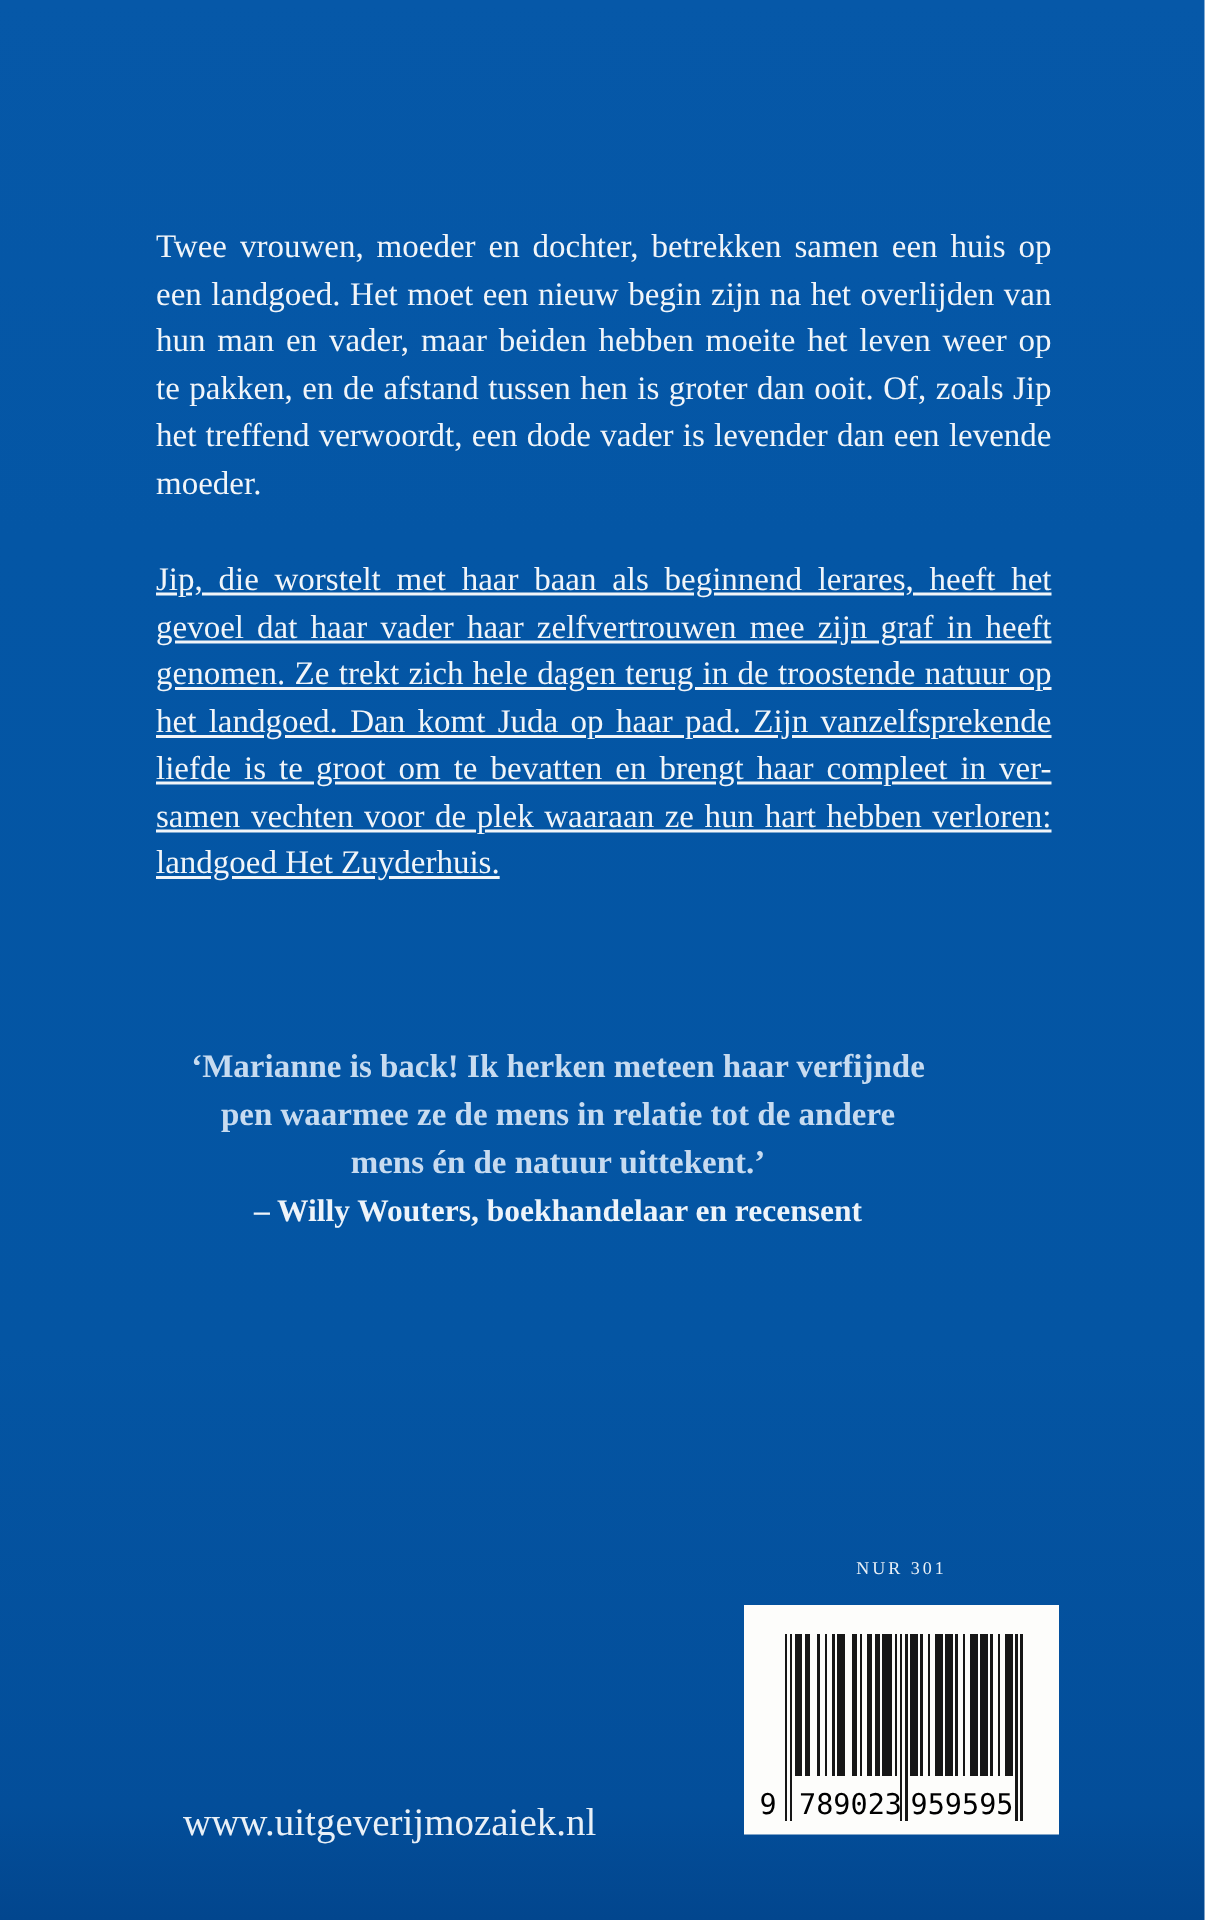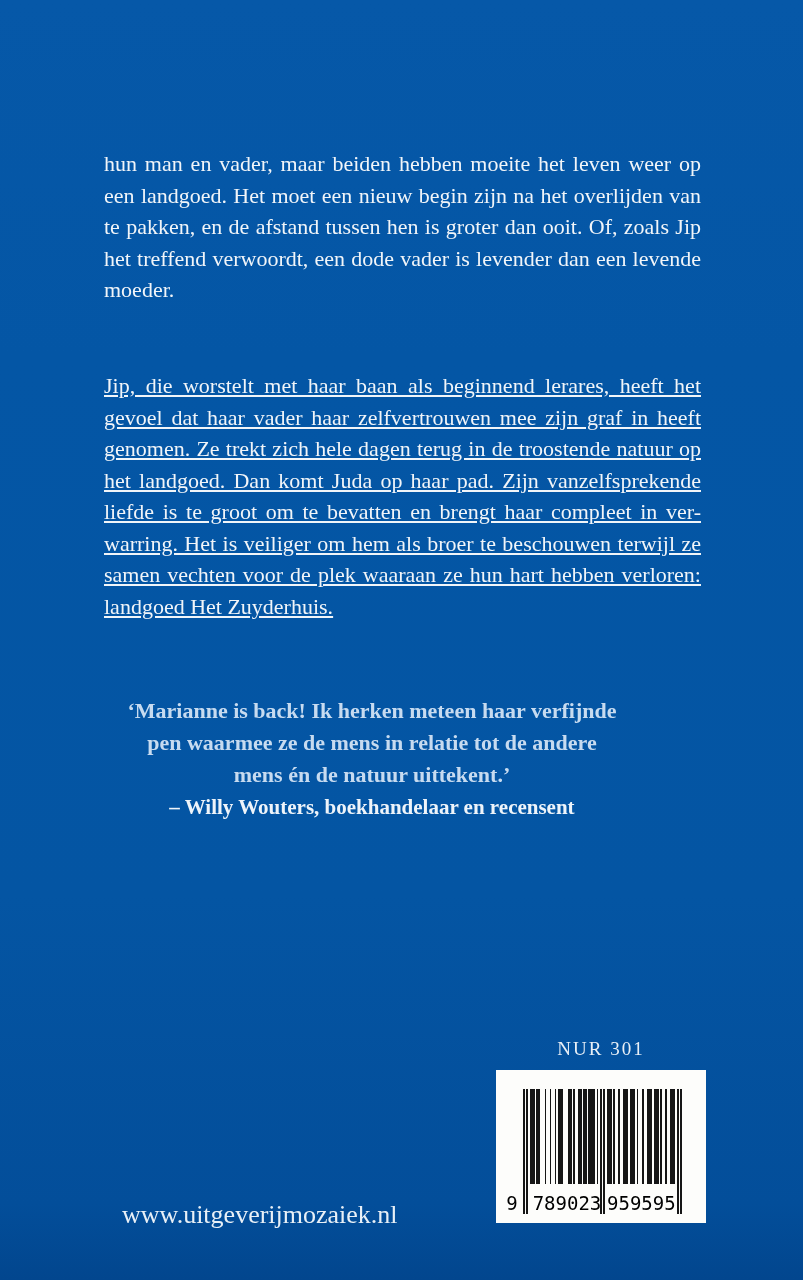--- a/index.html
+++ b/index.html
@@ -45,21 +45,21 @@
     color: #eef4fa;
     font-size: 21px;
   }
   .nur {
     position: absolute;
     left: 496px;
     top: 1038px;
     width: 210px;
     text-align: center;
     color: #e9f0f7;
-    font-size: 19px;
+    font-size: 12px;
     letter-spacing: 2px;
   }
   .barcode-panel {
     position: absolute;
     left: 496px;
     top: 1070px;
     width: 210px;
     height: 153px;
     background: #fdfdfb;
   }
@@ -93,34 +93,34 @@
     color: #e9f0f7;
     font-size: 26px;
   }
 </style>
 </head>
 <body>
 
 <div class="cover">
 
   <div class="synopsis" id="para1">
+      <div class="line">Twee vrouwen, moeder en dochter, betrekken samen een huis op</div>
+      <div class="line">een landgoed. Het moet een nieuw begin zijn na het overlijden van</div>
       <div class="line">hun man en vader, maar beiden hebben moeite het leven weer op</div>
-      <div class="line">een landgoed. Het moet een nieuw begin zijn na het overlijden van</div>
       <div class="line">te pakken, en de afstand tussen hen is groter dan ooit. Of, zoals Jip</div>
       <div class="line">het treffend verwoordt, een dode vader is levender dan een levende</div>
       <div class="line last">moeder.</div>
     </div>
 
   <div class="synopsis" id="para2">
       <div class="line">Jip, die worstelt met haar baan als beginnend lerares, heeft het</div>
       <div class="line">gevoel dat haar vader haar zelfvertrouwen mee zijn graf in heeft</div>
       <div class="line">genomen. Ze trekt zich hele dagen terug in de troostende natuur op</div>
       <div class="line">het landgoed. Dan komt Juda op haar pad. Zijn vanzelfsprekende</div>
       <div class="line">liefde is te groot om te bevatten en brengt haar compleet in ver-</div>
-      <div class="line">warring. Het is veiliger om hem als broer te beschouwen terwijl ze</div>
       <div class="line">samen vechten voor de plek waaraan ze hun hart hebben verloren:</div>
       <div class="line last">landgoed Het Zuyderhuis.</div>
     </div>
 
   <div class="quote-block">
     <div class="quote-line">‘Marianne is back! Ik herken meteen haar verfijnde</div>
     <div class="quote-line">pen waarmee ze de mens in relatie tot de andere</div>
     <div class="quote-line">mens én de natuur uittekent.’</div>
     <div class="quote-attribution">– Willy Wouters, boekhandelaar en recensent</div>
   </div>

